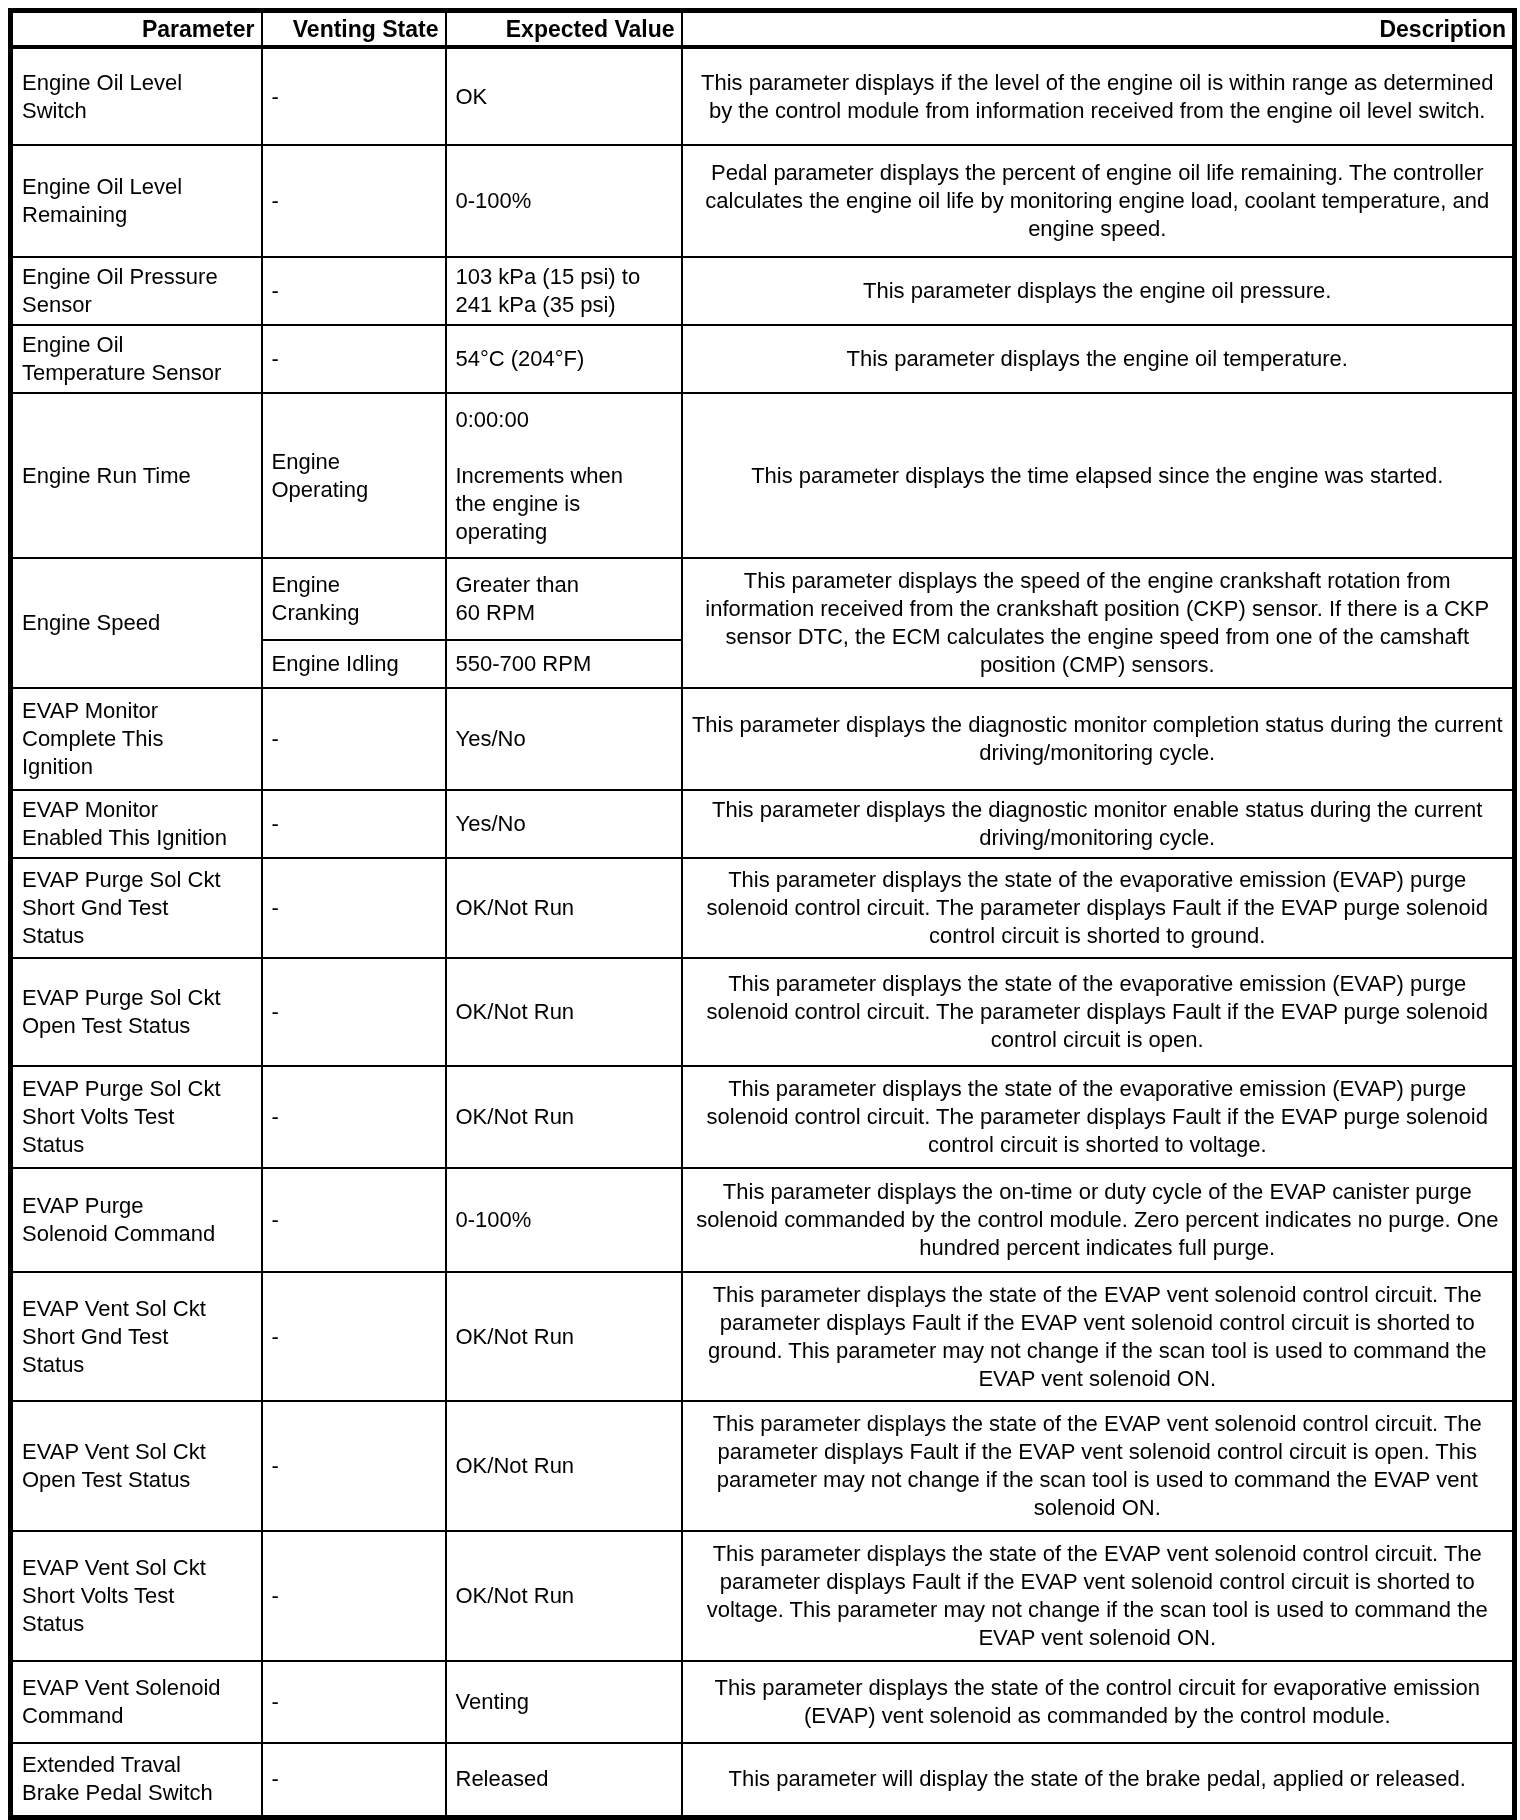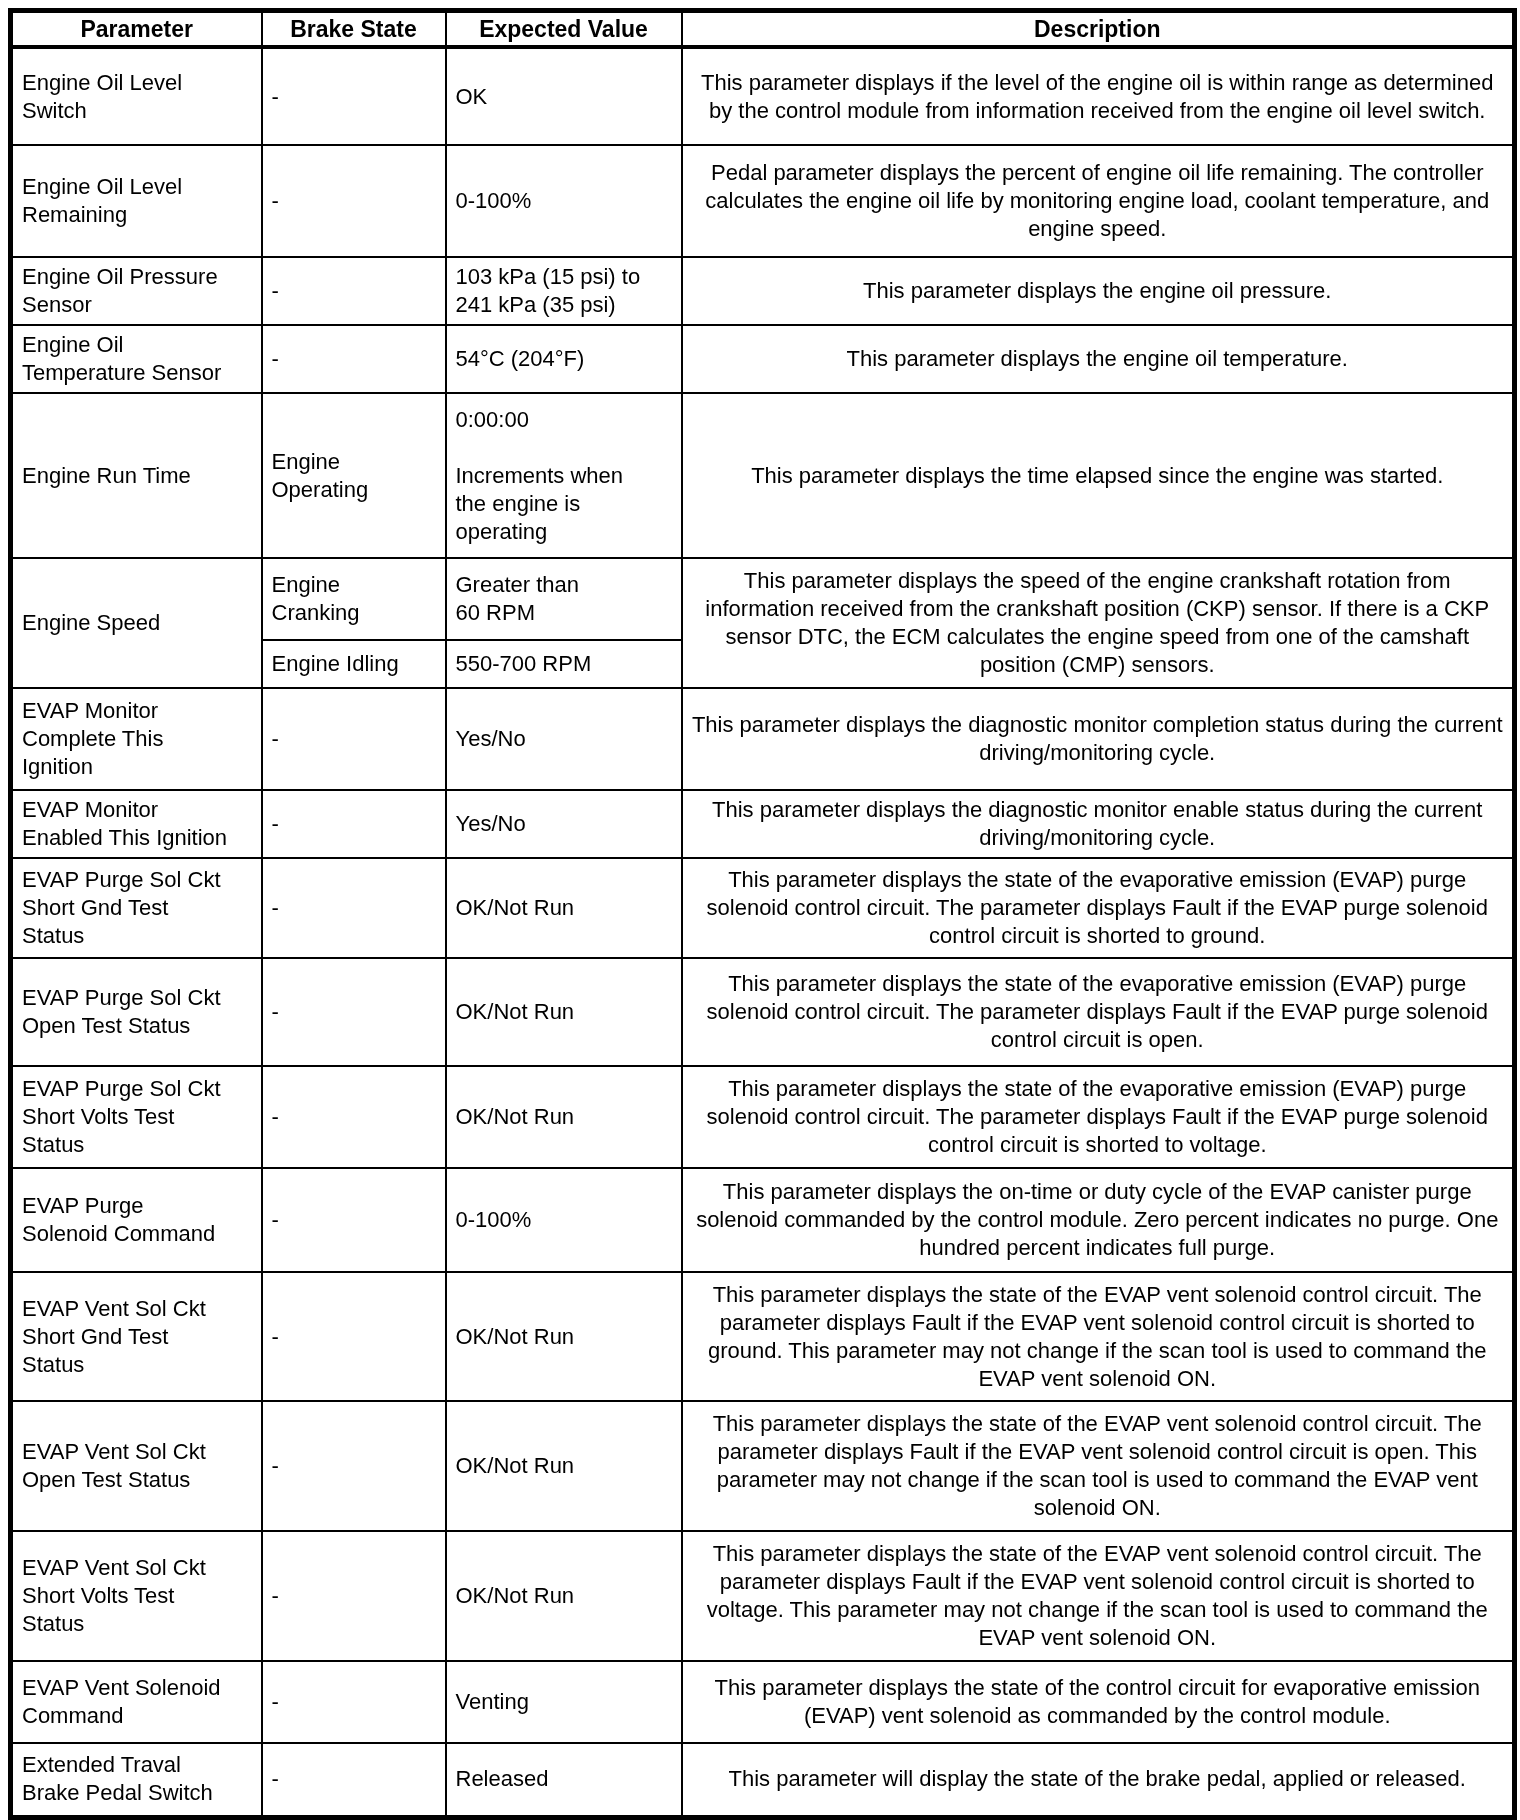--- a/index.html
+++ b/index.html
@@ -30,21 +30,21 @@
     border: 2px solid #000000;
     vertical-align: middle;
     padding: 5px 9px;
     font-size: 22px;
     line-height: 28px;
     overflow: hidden;
   }
   table.params thead th {
     font-size: 23px;
     font-weight: bold;
-    text-align: center;
+    text-align: right;
     padding: 3px 6px;
     border-bottom: 4px solid #000000;
     line-height: 26px;
   }
   td.param, td.state, td.value {
     white-space: pre-line;
     text-align: left;
   }
   td.desc { text-align: center; }
 </style>
@@ -55,21 +55,21 @@
   <table class="params">
     <colgroup>
       <col class="c-param">
         <col class="c-state">
         <col class="c-value">
         <col class="c-desc">
     </colgroup>
     <thead>
       <tr style="height:32px">
         <th>Parameter</th>
-        <th>Brake State</th>
+        <th>Venting State</th>
         <th>Expected Value</th>
         <th>Description</th>
       </tr>
     </thead>
     <tbody>
       <tr style="height:98px">
         <td class="param">Engine Oil Level
 Switch</td>
         <td class="state">-</td>
         <td class="value">OK</td>

